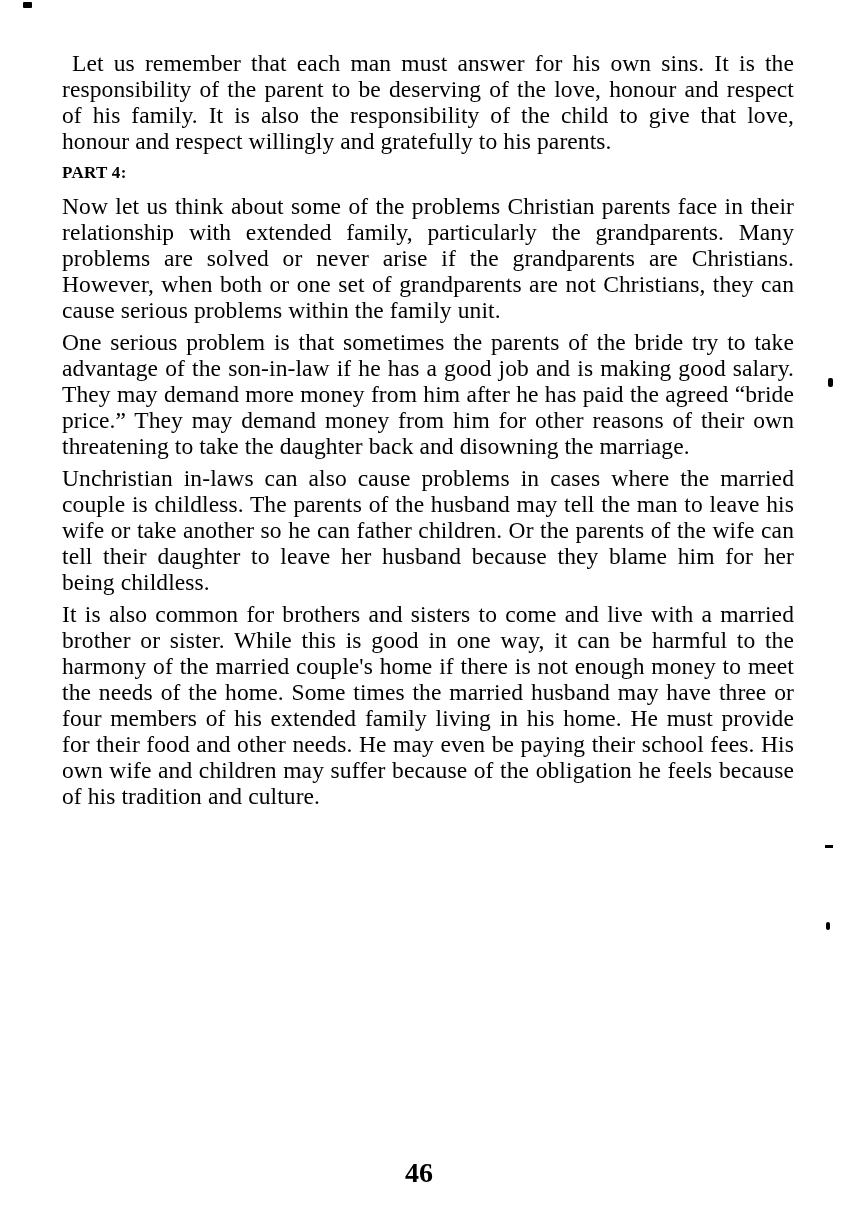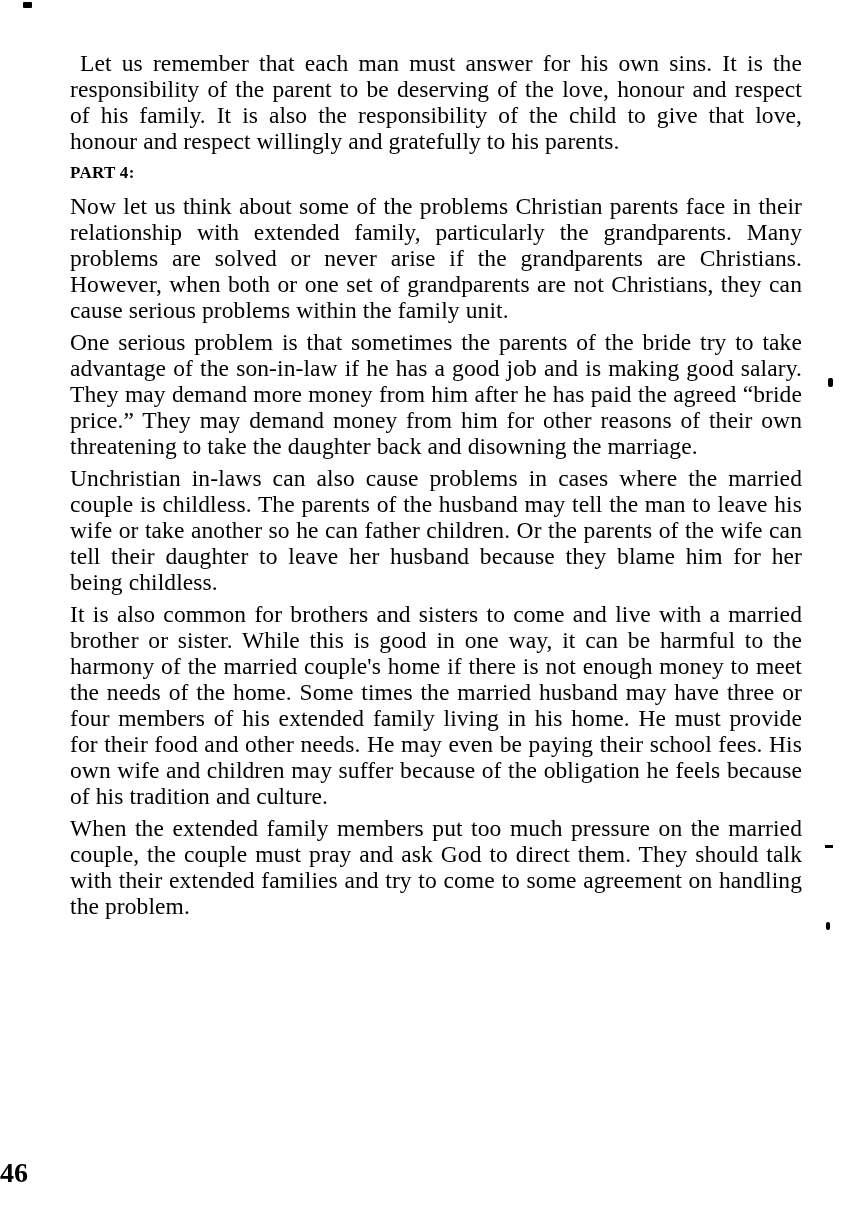--- a/index.html
+++ b/index.html
@@ -11,21 +11,21 @@
     position: relative;
     width: 854px;
     height: 1229px;
     background: #ffffff;
     overflow: hidden;
     font-family: "Liberation Serif", "DejaVu Serif", serif;
     color: #000000;
   }
   .text-block {
     position: absolute;
-    left: 70px;
+    left: 62px;
     top: 50px;
     width: 732px;
     font-size: 23.5px;
     line-height: 26px;
     text-align: justify;
     text-justify: inter-word;
     font-weight: 400;
     letter-spacing: 0.1px;
   }
   .para {
@@ -39,21 +39,21 @@
     font-weight: 700;
     margin: 1px 0 7px 0;
     text-align: left;
     letter-spacing: 0.3px;
   }
   .page-number {
     position: absolute;
     top: 1157px;
     left: 0;
     width: 838px;
-    text-align: left;
+    text-align: center;
     font-size: 28px;
     font-weight: 700;
   }
   
   .speck {
     position: absolute;
     background: #000000;
   }
   .speck-topleft  { left: 23px;  top: 2px;   width: 9px; height: 6px; border-radius: 1px; }
   .speck-comma-1  { left: 828px; top: 378px; width: 5px; height: 9px; border-radius: 2px; }
@@ -76,20 +76,19 @@
     <h2 class="part-heading">PART 4:</h2>
 
     <p class="para">Now let us think about some of the problems Christian parents face in their relationship with extended family, particularly the grandparents. Many problems are solved or never arise if the grandparents are Christians. However, when both or one set of grandparents are not Christians, they can cause serious problems within the family unit.</p>
 
     <p class="para">One serious problem is that sometimes the parents of the bride try to take advantage of the son-in-law if he has a good job and is making good salary. They may demand more money from him after he has paid the agreed “bride price.” They may demand money from him for other reasons of their own threatening to take the daughter back and disowning the marriage.</p>
 
     <p class="para">Unchristian in-laws can also cause problems in cases where the married couple is childless. The parents of the husband may tell the man to leave his wife or take another so he can father children. Or the parents of the wife can tell their daughter to leave her husband because they blame him for her being childless.</p>
 
     <p class="para">It is also common for brothers and sisters to come and live with a married brother or sister. While this is good in one way, it can be harmful to the harmony of the married couple's home if there is not enough money to meet the needs of the home. Some times the married husband may have three or four members of his extended family living in his home. He must provide for their food and other needs. He may even be paying their school fees. His own wife and children may suffer because of the obligation he feels because of his tradition and culture.</p>
 
-    <p class="para">When the extended family members put too much pressure on the married couple, the couple must pray and ask God to direct them. They should talk with their extended families and try to come to some agreement on handling the problem.</p>
 
 
   </main>
 
   <div class="page-number">46</div>
 
 </div>
 
 </body></html>

